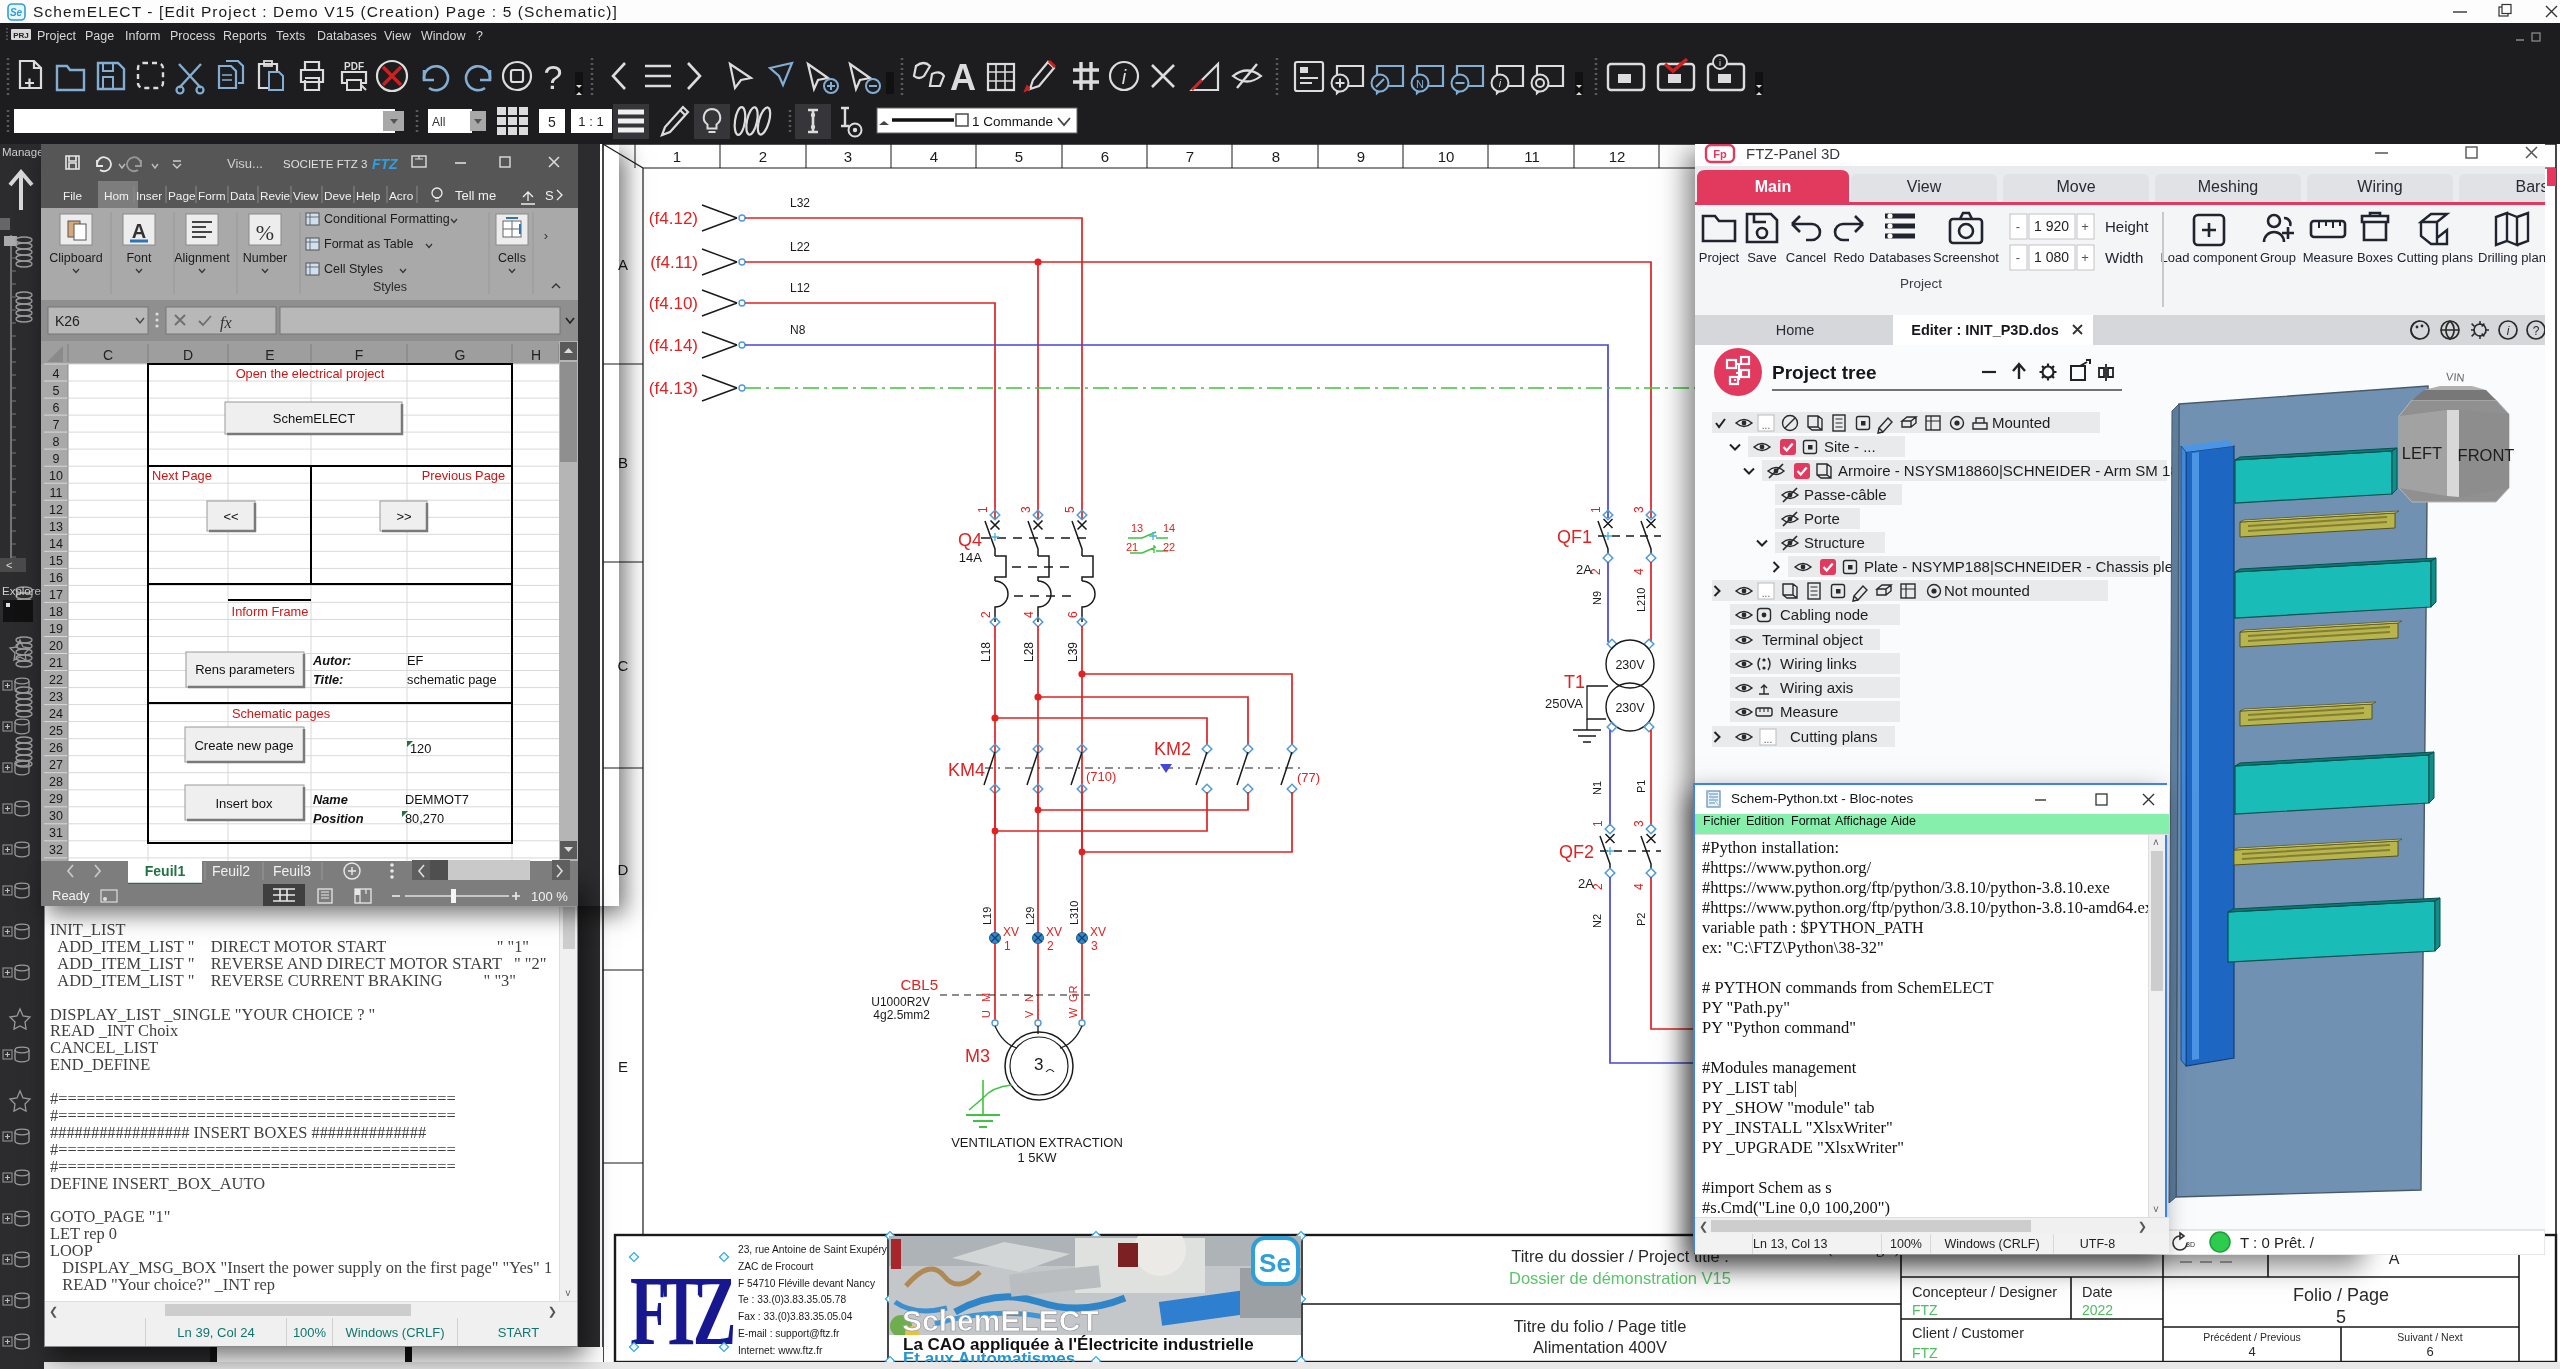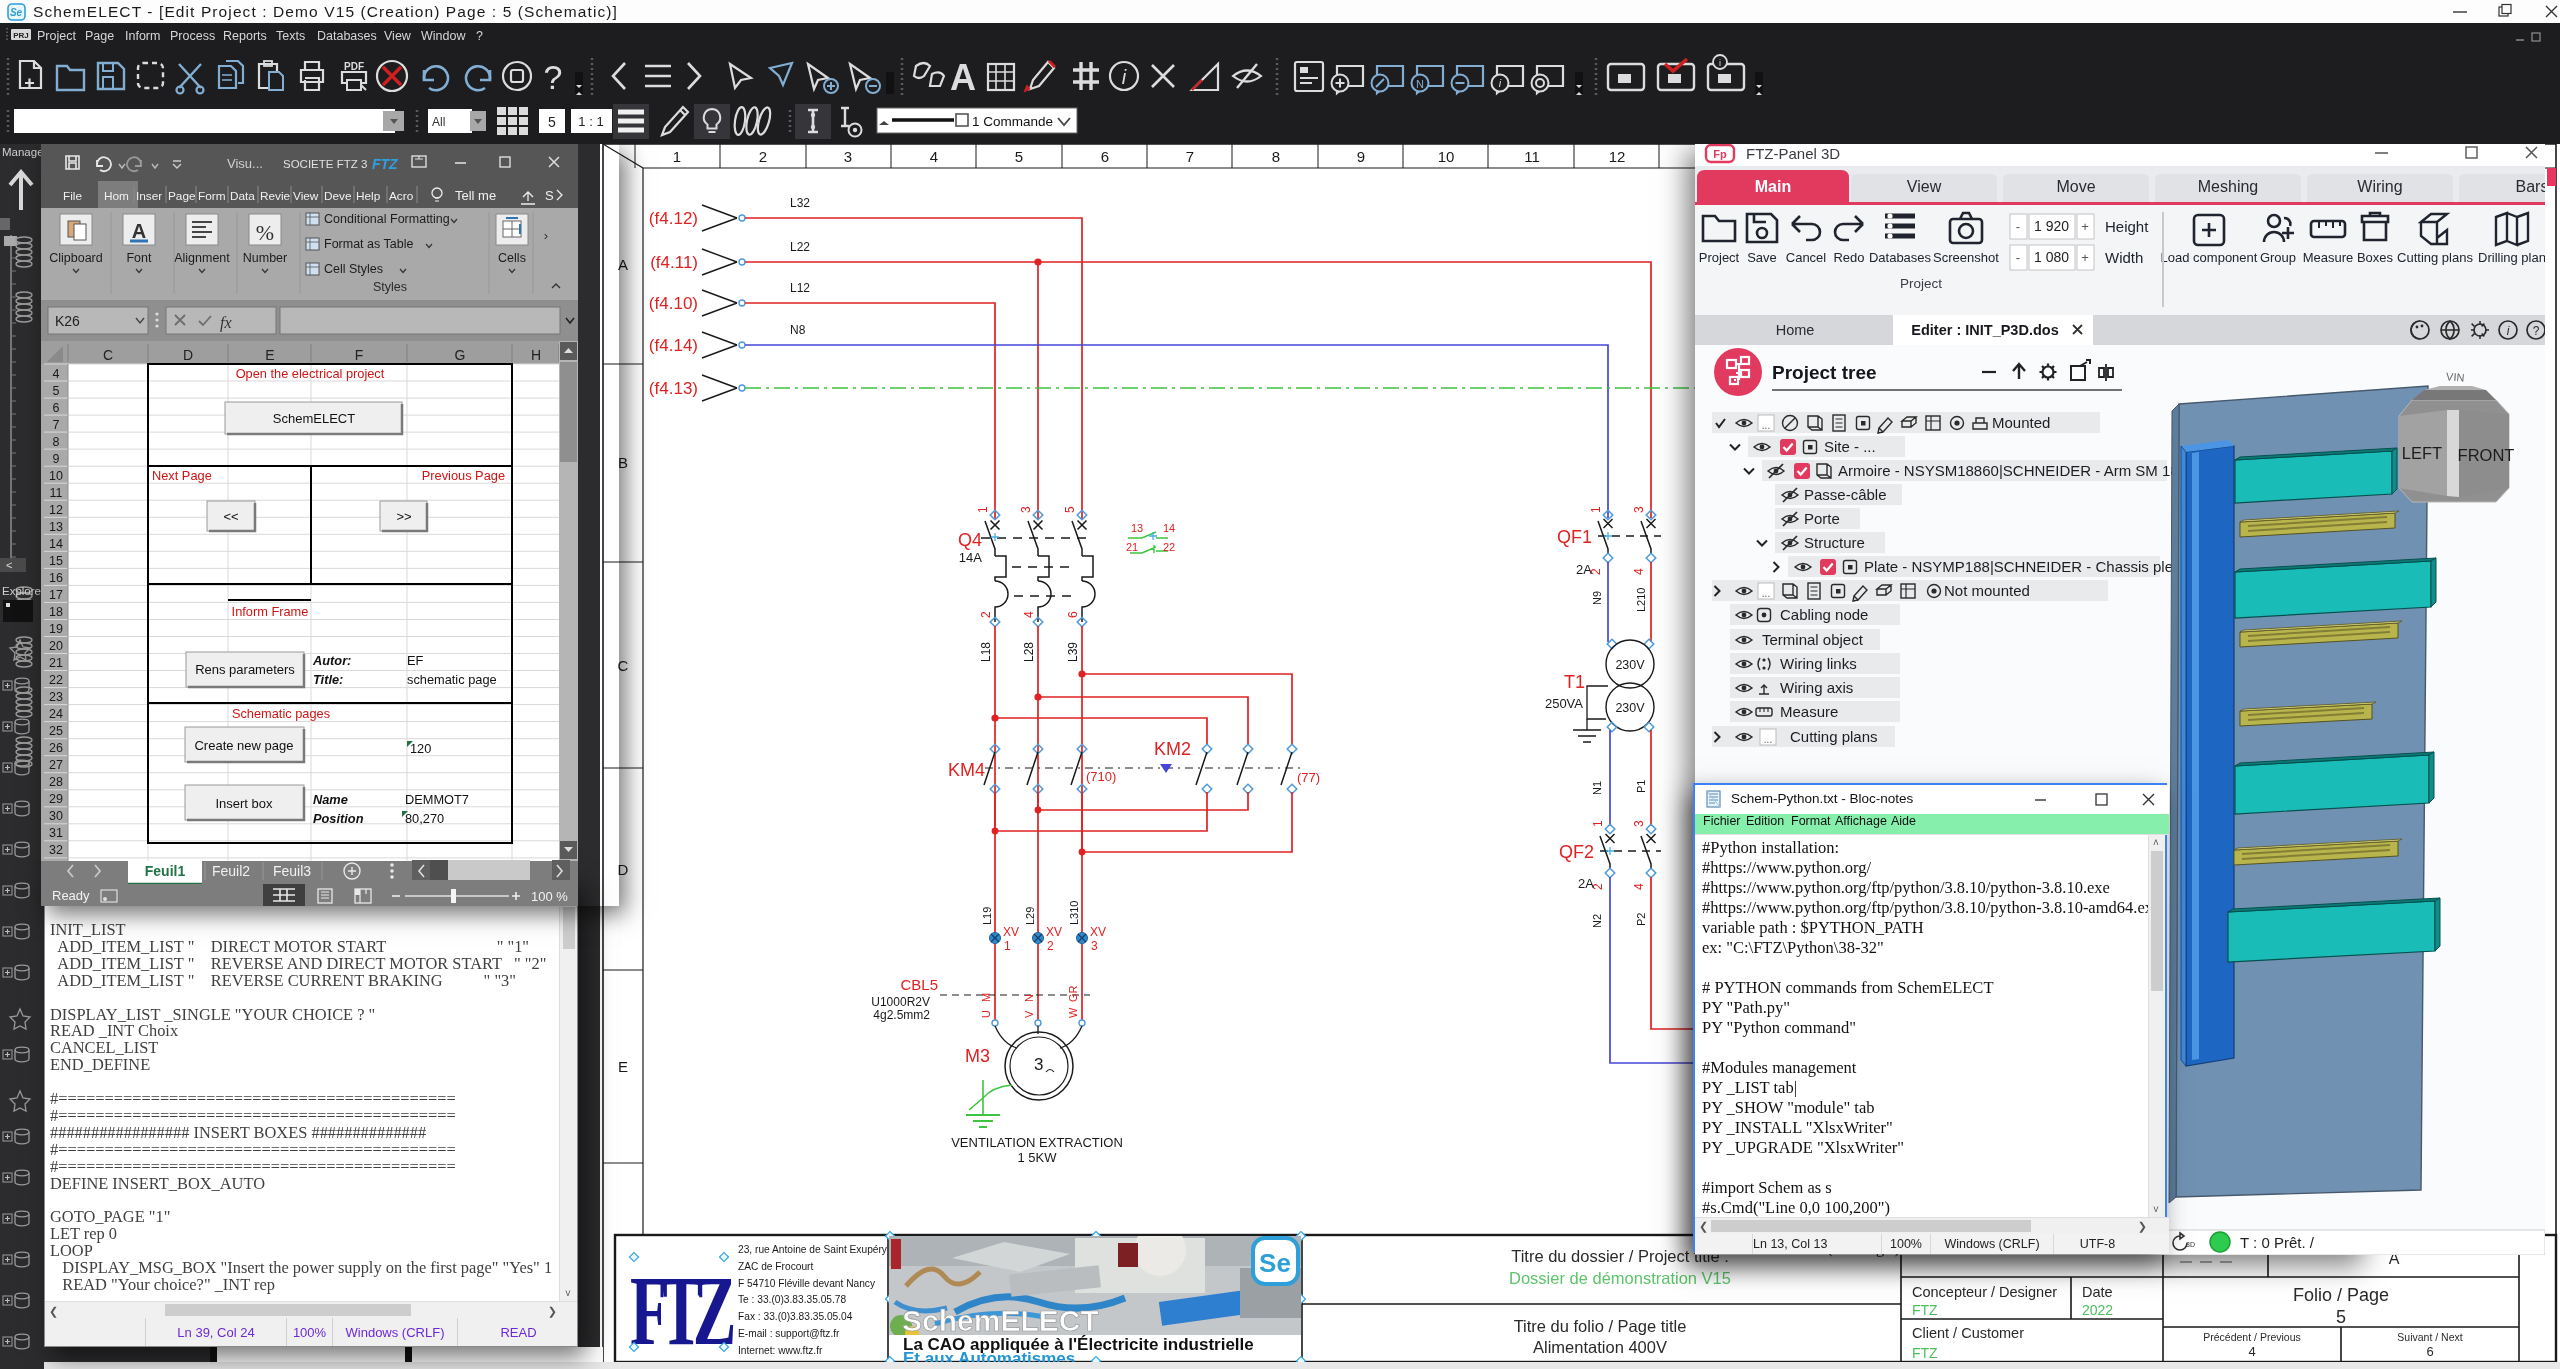--- a/index.html
+++ b/index.html
@@ -621,25 +621,25 @@
    READ "Your choice?" _INT rep</pre>
       <div style="position:absolute;right:0;top:30px;width:18px;height:394px;background:#f0f0f0;border-left:1px solid #dedede">
         <div style="position:absolute;top:0;left:3px;width:12px;height:42px;background:#cdcdcd"></div>
         <div style="position:absolute;bottom:2px;left:5px;font-size:10px;color:#555;font-family:'Liberation Sans'">˅</div>
       </div>
       <div style="position:absolute;left:0;top:424px;width:534px;height:17px;background:#f0f0f0;border-top:1px solid #dedede">
         <div style="position:absolute;left:4px;top:3px;color:#555;font-size:11px;font-family:'Liberation Sans'">❮</div>
         <div style="position:absolute;right:22px;top:3px;color:#555;font-size:11px;font-family:'Liberation Sans'">❯</div>
         <div style="position:absolute;left:120px;top:2px;width:246px;height:12px;background:#cdcdcd"></div>
       </div>
-      <div style="position:absolute;left:0;top:441px;width:534px;height:30px;background:#f0f0f0;font-size:13px;color:#6d28d9;font-family:'Liberation Sans'">
+      <div style="position:absolute;left:0;top:441px;width:534px;height:30px;background:#f0f0f0;font-size:13px;color:#0f766e;font-family:'Liberation Sans'">
         <div style="position:absolute;left:100px;top:0;width:141px;height:30px;border-left:1px solid #d0d0d0;text-align:center;line-height:29px">Ln 39, Col 24</div>
         <div style="position:absolute;left:241px;top:0;width:46px;height:30px;border-left:1px solid #d0d0d0;text-align:center;line-height:29px">100%</div>
         <div style="position:absolute;left:287px;top:0;width:125px;height:30px;border-left:1px solid #d0d0d0;text-align:center;line-height:29px">Windows (CRLF)</div>
-        <div style="position:absolute;left:412px;top:0;width:122px;height:30px;border-left:1px solid #d0d0d0;text-align:center;line-height:29px">READ</div>
+        <div style="position:absolute;left:412px;top:0;width:122px;height:30px;border-left:1px solid #d0d0d0;text-align:center;line-height:29px">START</div>
       </div>
     </div>
     <div style="position:absolute;left:1695px;top:140px;width:676px;height:1115px;z-index:20;box-shadow:-8px 10px 26px rgba(0,0,0,0.5)"><svg width="850" height="1115" viewBox="1695 140 850 1115">
         <rect x="1695" y="140" width="850" height="1115" fill="#f2f3f5" stroke="#9a9aa2" stroke-width="1"></rect>
         <rect x="1695" y="140" width="850" height="26" fill="#ffffff"></rect>
         <rect x="1706" y="145" width="28" height="17" rx="5" fill="#fff" stroke="#e23a5f" stroke-width="2.4"></rect>
         <text x="1720" y="158" font-size="11" font-weight="bold" fill="#e23a5f" text-anchor="middle">Fp</text>
         <text x="1746" y="159" font-size="15" fill="#3a3a42">FTZ-Panel 3D</text>
         <path d="M2375 153 h13" stroke="#555" stroke-width="1.5"></path>
         <rect x="2466" y="147" width="11" height="11" fill="none" stroke="#555" stroke-width="1.4"></rect>

